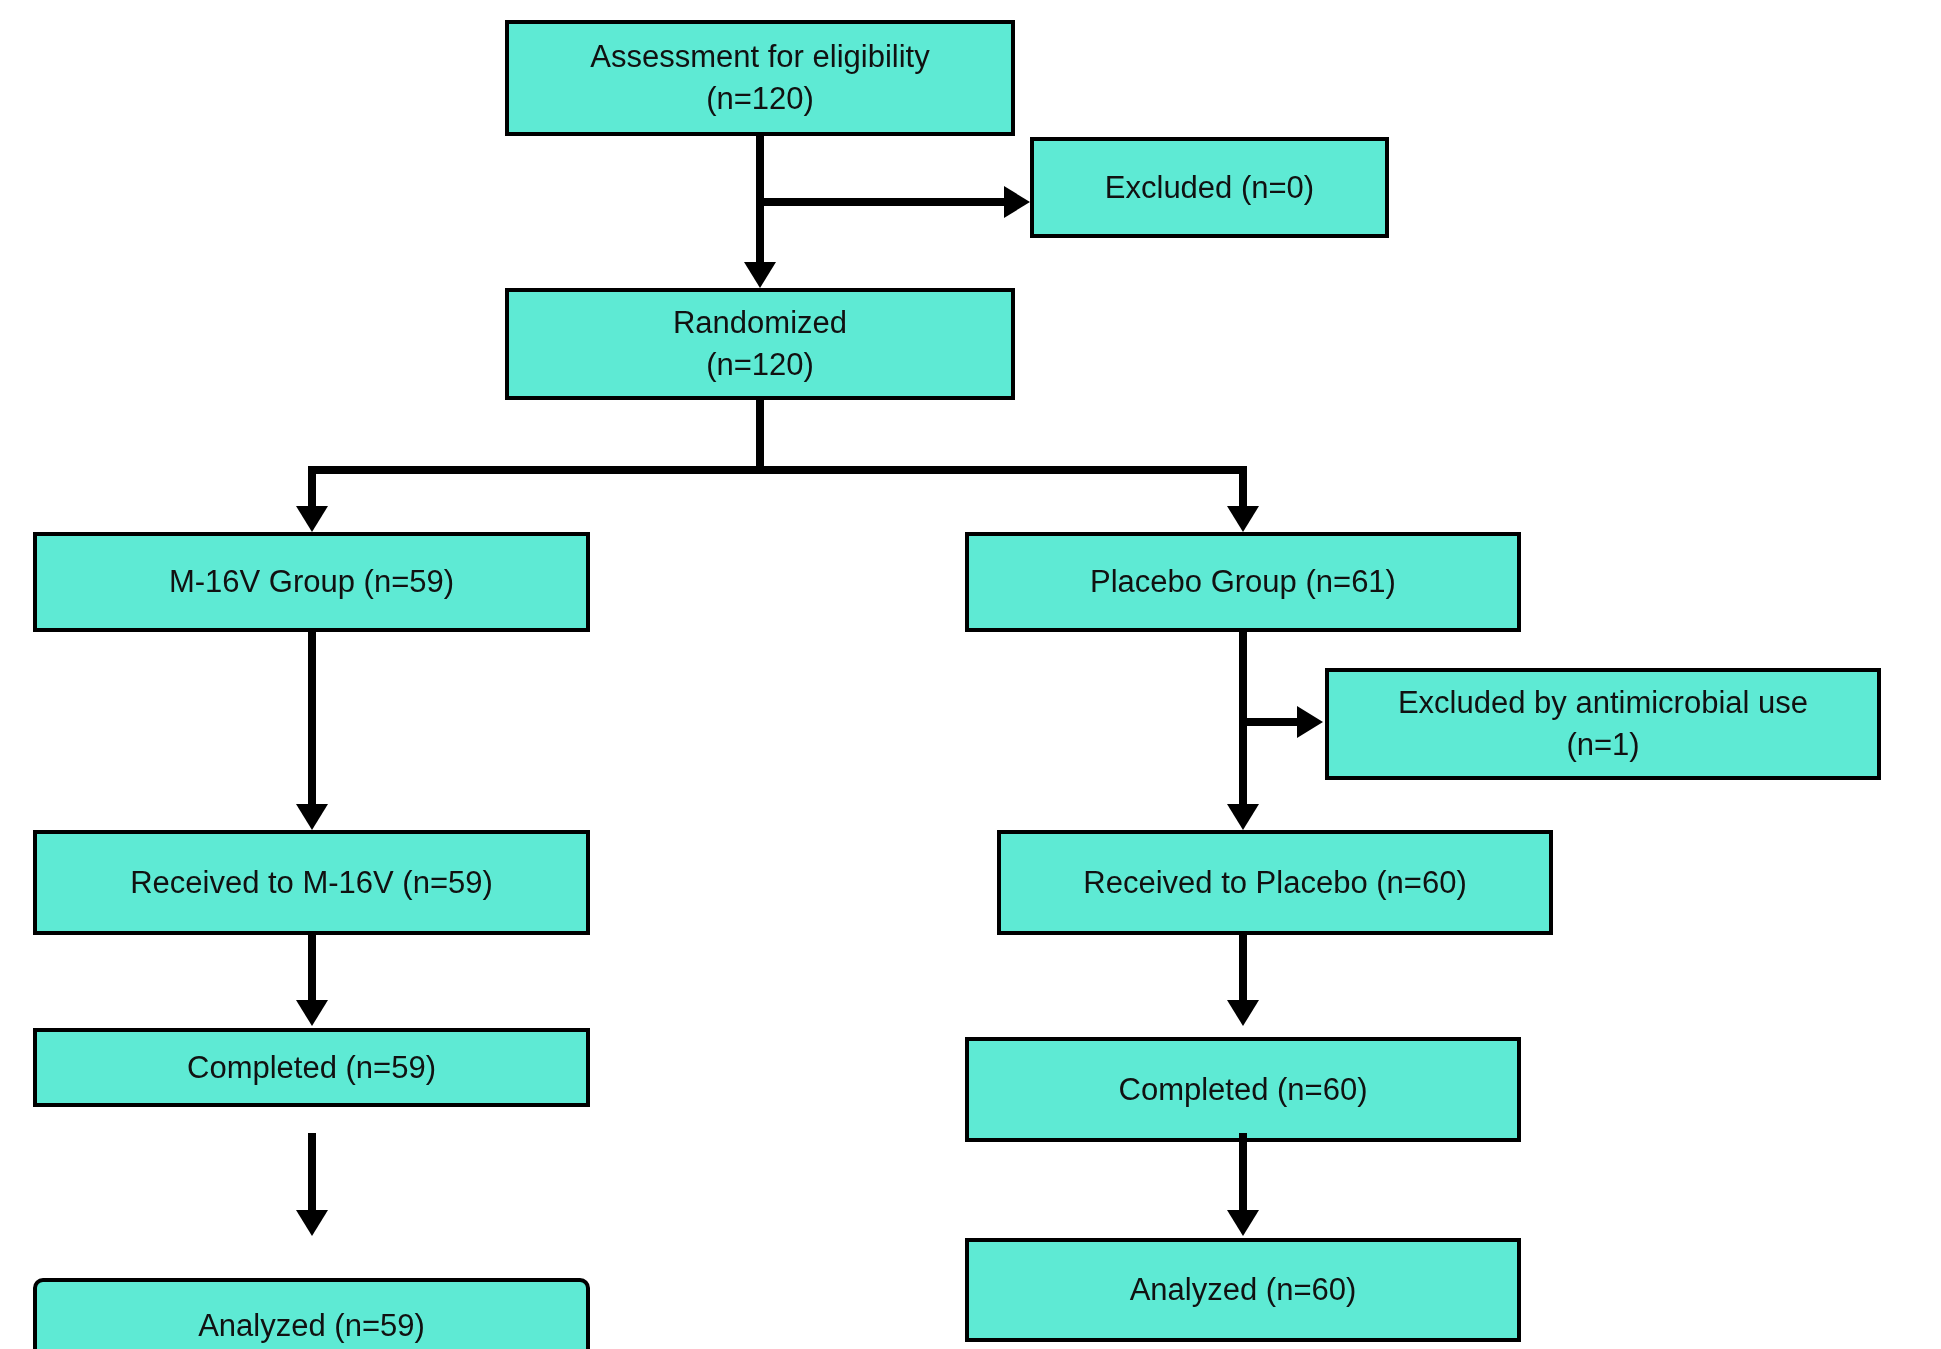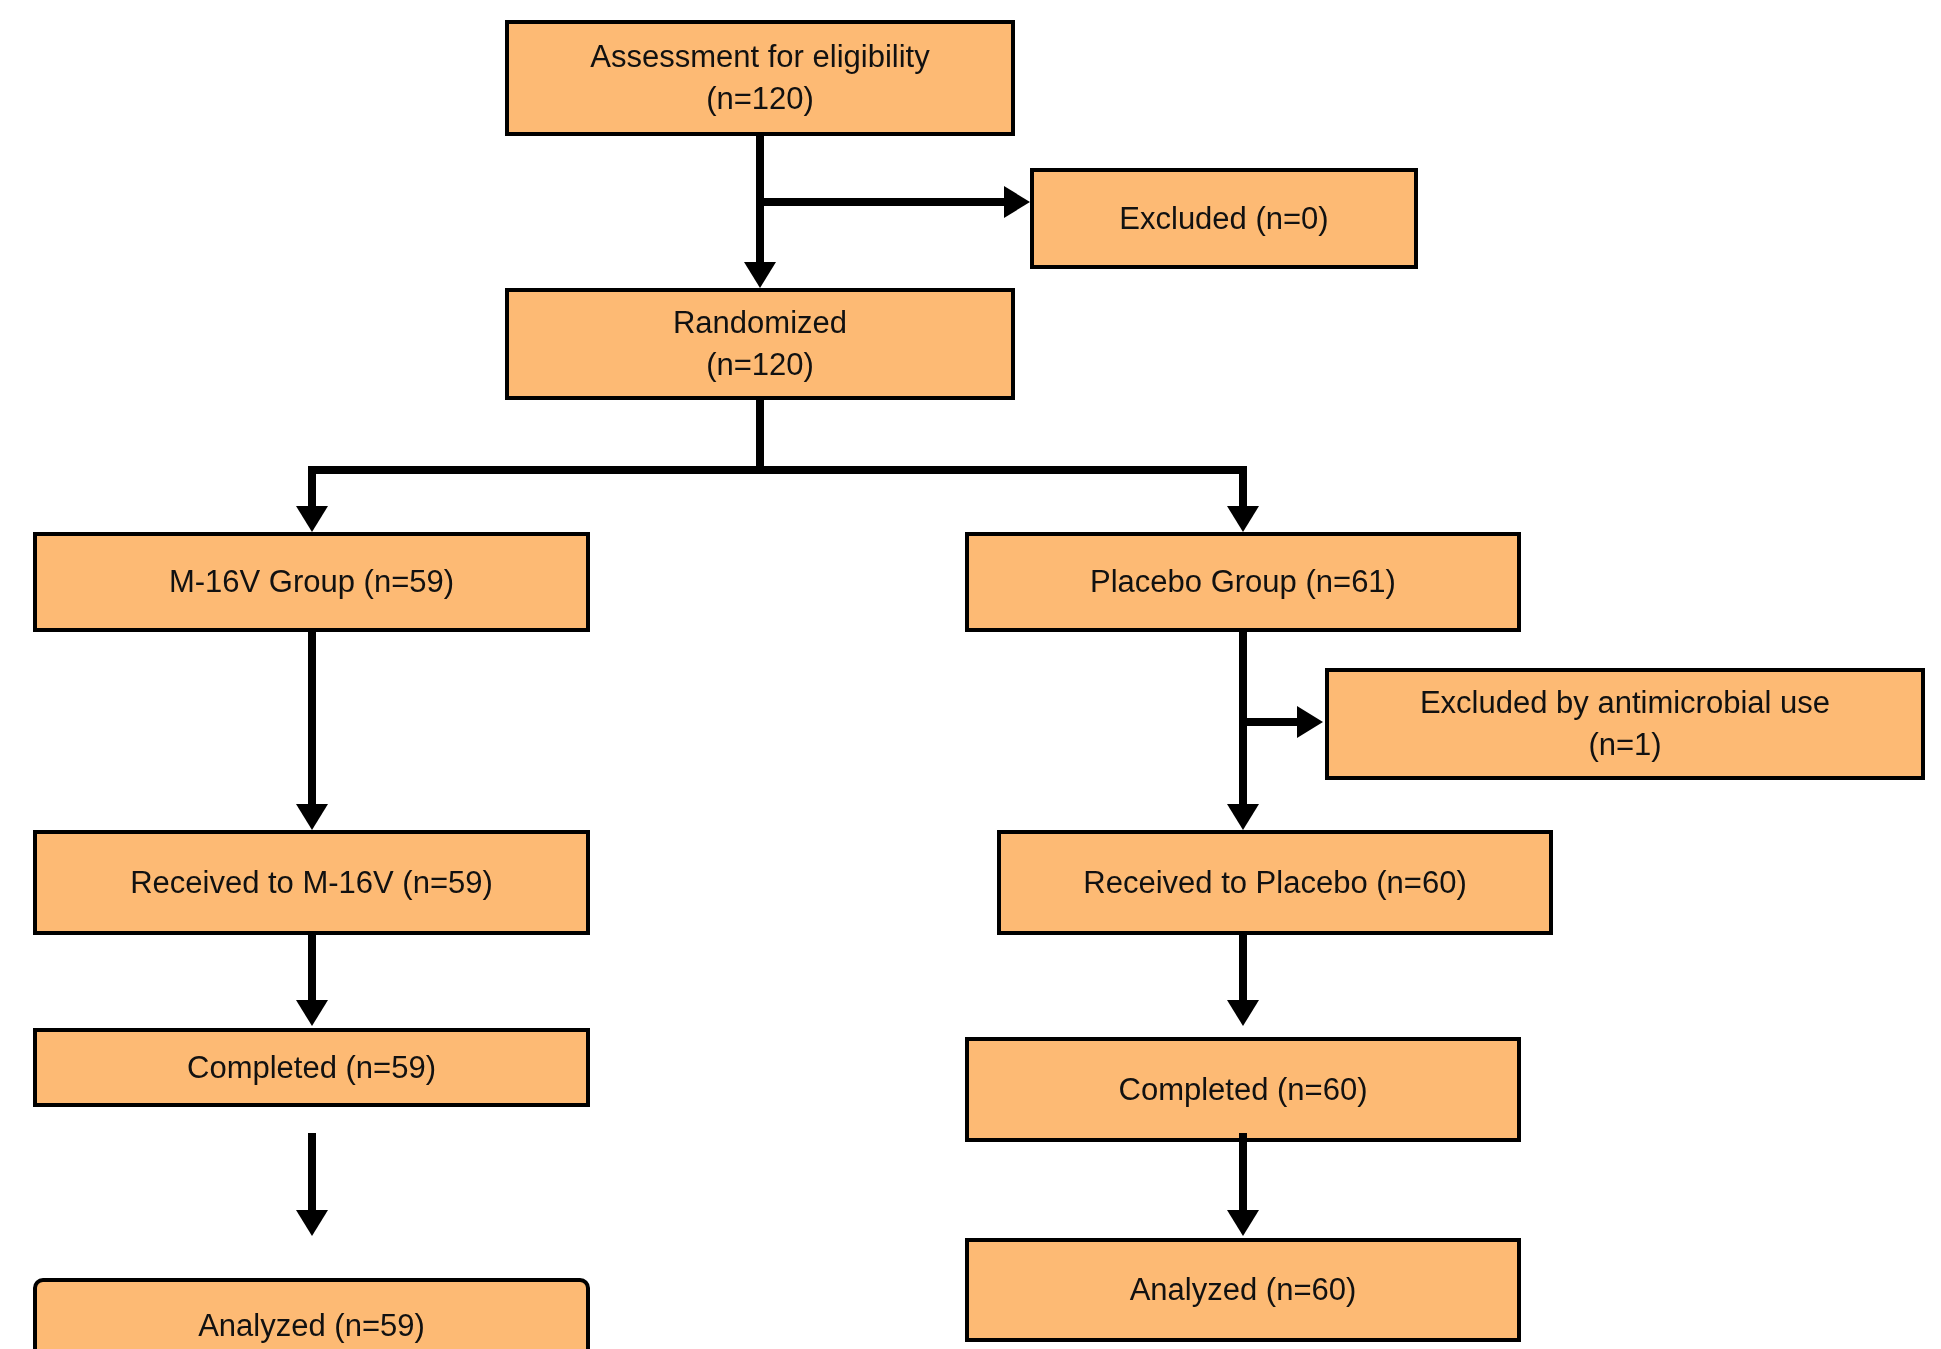--- a/index.html
+++ b/index.html
@@ -12,21 +12,21 @@
     width: 1941px;
     height: 1349px;
     background: #ffffff;
     font-family: "Liberation Sans", sans-serif;
     color: #111111;
     overflow: hidden;
   }
   .box {
     position: absolute;
     box-sizing: border-box;
-    background: #fdba74;
+    background: #5eead4;
     border: 4px solid #000000;
     display: flex;
     flex-direction: column;
     align-items: center;
     justify-content: center;
     text-align: center;
     font-size: 31px;
     line-height: 1.35;
   }
   .vline {
@@ -59,38 +59,38 @@
 </head>
 <body>
 
 <div id="canvas">
 
   <div class="box" style="left:505px; top:20px; width:510px; height:116px;">
     <span>Assessment for eligibility</span>
     <span>(n=120)</span>
   </div>
 
-  <div class="box" style="left:1030px; top:168px; width:388px; height:101px;text-align:right;">
+  <div class="box" style="left:1030px; top:137px; width:359px; height:101px;text-align:right;">
     <span>Excluded (n=0)</span>
   </div>
 
   <div class="box" style="left:505px; top:288px; width:510px; height:112px;">
     <span>Randomized</span>
     <span>(n=120)</span>
   </div>
 
   <div class="box" style="left:33px; top:532px; width:557px; height:100px;">
     <span>M-16V Group (n=59)</span>
   </div>
 
   <div class="box" style="left:965px; top:532px; width:556px; height:100px;text-align:center;">
     <span>Placebo Group (n=61)</span>
   </div>
 
-  <div class="box" style="left:1325px; top:668px; width:600px; height:112px;">
+  <div class="box" style="left:1325px; top:668px; width:556px; height:112px;">
     <span>Excluded by antimicrobial use</span>
     <span>(n=1)</span>
   </div>
 
   <div class="box" style="left:33px; top:830px; width:557px; height:105px;">
     <span>Received to M-16V (n=59)</span>
   </div>
 
   <div class="box" style="left:965px; top:830px; width:556px; height:105px;margin-left:32px;">
     <span>Received to Placebo (n=60)</span>

